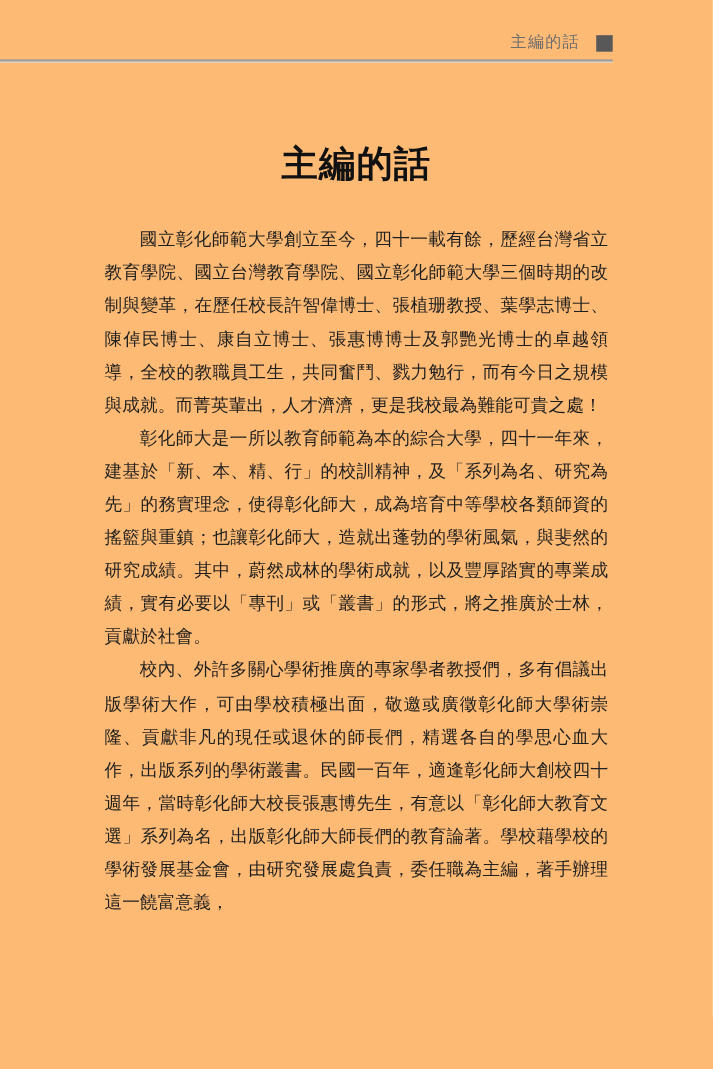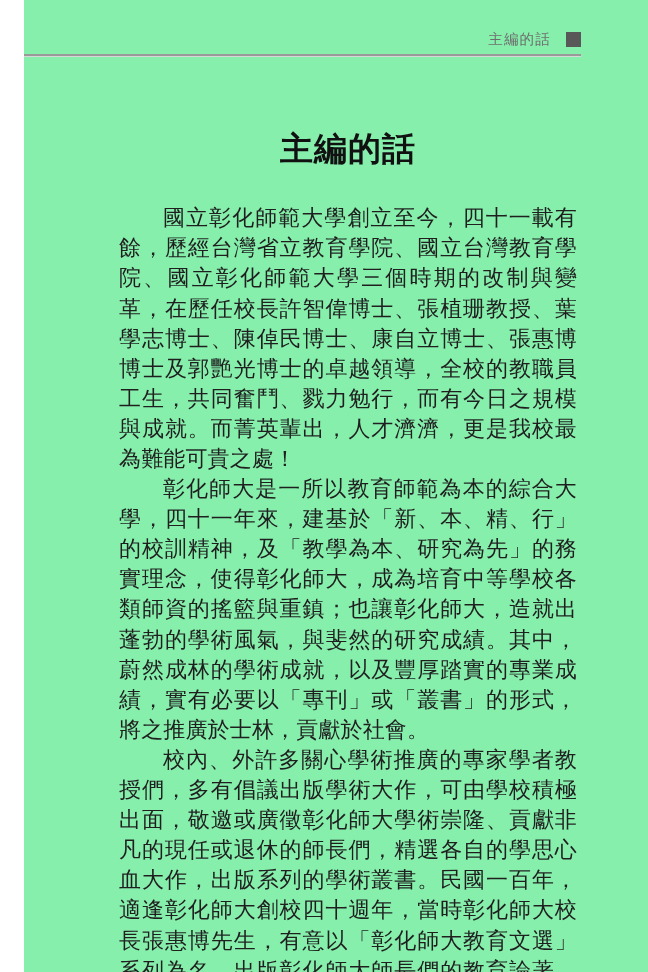--- a/index.html
+++ b/index.html
@@ -13,22 +13,21 @@
     position: relative;
     overflow: hidden;
     font-family: "DejaVu Serif", "Liberation Serif", serif;
     color: #1a1a1a;
   }
 
   
   .page {
     position: absolute;
     inset: 0;
-    background: #86efac;
-    margin-left: 24px;
+    background: #fdba74;
   }
 
   
   .running-header {
     position: absolute;
     left: 0;
     top: 26px;
     width: 557px;
     height: 26px;
     display: flex;
@@ -93,21 +92,21 @@
     font-weight: 700;
     font-size: 33px;
     letter-spacing: 1px;
     text-align: center;
     color: #111111;
     margin: 0 0 34px 0;
     line-height: 1.25;
   }
   .para {
     font-family: "DejaVu Serif", "Liberation Serif", serif;
-    font-size: 22px;
+    font-size: 16px;
     line-height: 30.1px;
     color: #1f1f1f;
     margin: 0;
     text-align: justify;
     text-align-last: left;
     text-indent: 2em;
     letter-spacing: 0.15px;
     word-break: break-all;
   }
   .para + .para { margin-top: 0; }
@@ -120,17 +119,17 @@
   <div class="running-header">
     <span class="running-header-text">主編的話</span>
     <span class="header-marker"></span>
   </div>
   <div class="header-rule"></div>
 
 
   <div class="article">
     <h1 class="doc-title">主編的話</h1>
     <p class="para">國立彰化師範大學創立至今，四十一載有餘，歷經台灣省立教育學院、國立台灣教育學院、國立彰化師範大學三個時期的改制與變革，在歷任校長許智偉博士、張植珊教授、葉學志博士、陳倬民博士、康自立博士、張惠博博士及郭艷光博士的卓越領導，全校的教職員工生，共同奮鬥、戮力勉行，而有今日之規模與成就。而菁英輩出，人才濟濟，更是我校最為難能可貴之處！</p>
-    <p class="para">彰化師大是一所以教育師範為本的綜合大學，四十一年來，建基於「新、本、精、行」的校訓精神，及「教學為本、研究為先」的務實理念，使得彰化師大，成為培育中等學校各類師資的搖籃與重鎮；也讓彰化師大，造就出蓬勃的學術風氣，與斐然的研究成績。其中，蔚然成林的學術成就，以及豐厚踏實的專業成績，實有必要以「專刊」或「叢書」的形式，將之推廣於士林，貢獻於社會。</p>
+    <p class="para">彰化師大是一所以教育師範為本的綜合大學，四十一年來，建基於「新、本、精、行」的校訓精神，及「系列為名、研究為先」的務實理念，使得彰化師大，成為培育中等學校各類師資的搖籃與重鎮；也讓彰化師大，造就出蓬勃的學術風氣，與斐然的研究成績。其中，蔚然成林的學術成就，以及豐厚踏實的專業成績，實有必要以「專刊」或「叢書」的形式，將之推廣於士林，貢獻於社會。</p>
     <p class="para">校內、外許多關心學術推廣的專家學者教授們，多有倡議出版學術大作，可由學校積極出面，敬邀或廣徵彰化師大學術崇隆、貢獻非凡的現任或退休的師長們，精選各自的學思心血大作，出版系列的學術叢書。民國一百年，適逢彰化師大創校四十週年，當時彰化師大校長張惠博先生，有意以「彰化師大教育文選」系列為名，出版彰化師大師長們的教育論著。學校藉學校的學術發展基金會，由研究發展處負責，委任職為主編，著手辦理這一饒富意義，</p>
   </div>
 
 </div>
 
 </body></html>

